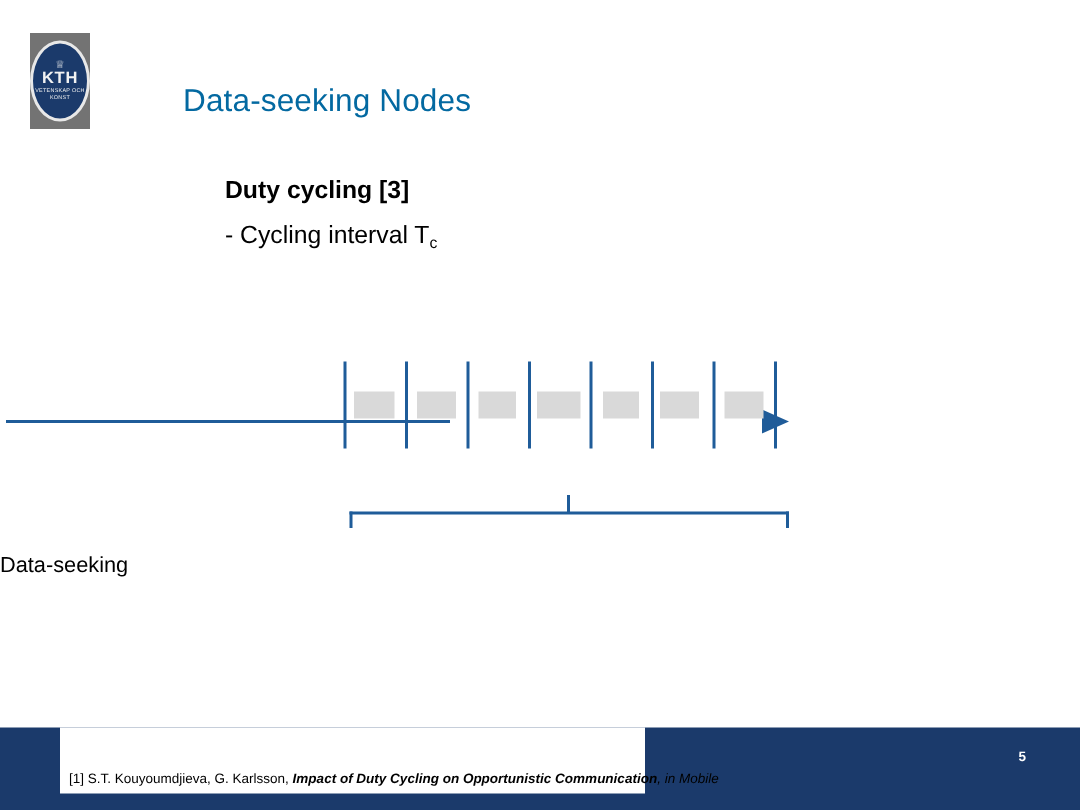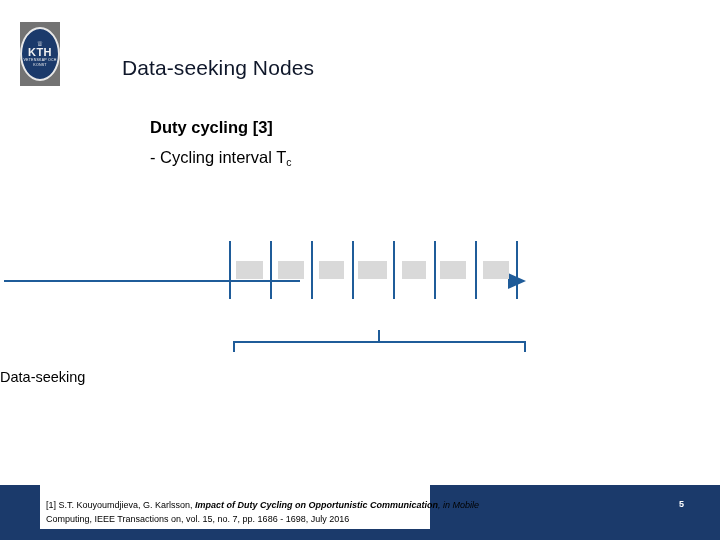--- a/index.html
+++ b/index.html
@@ -56,21 +56,21 @@
     font-size: 7px;
     line-height: 7px;
   }
 
   
   .slide-title {
     position: absolute;
     left: 122px;
     top: 56px;
     font-size: 21px;
-    color: #0f172a;
+    color: #0369a1;
     font-weight: normal;
     letter-spacing: 0.1px;
   }
 
   
   .body-block {
     position: absolute;
     left: 150px;
     top: 112px;
     width: 460px;
@@ -254,15 +254,14 @@
 </div>
 
 <div class="caption">
   <div>Data-seeking</div>
 </div>
 
 <div class="footer-bar"></div>
 <div class="footer-white"></div>
 <div class="footer-ref">
   <span>[1] S.T. Kouyoumdjieva, G. Karlsson, </span><span class="ital">Impact of Duty Cycling on Opportunistic Communication</span><span class="semi">, in Mobile</span>
-  <div>Computing, IEEE Transactions on, vol. 15, no. 7, pp. 1686 - 1698, July 2016</div>
 </div>
 <div class="page-number">5</div>
 
 </body></html>

